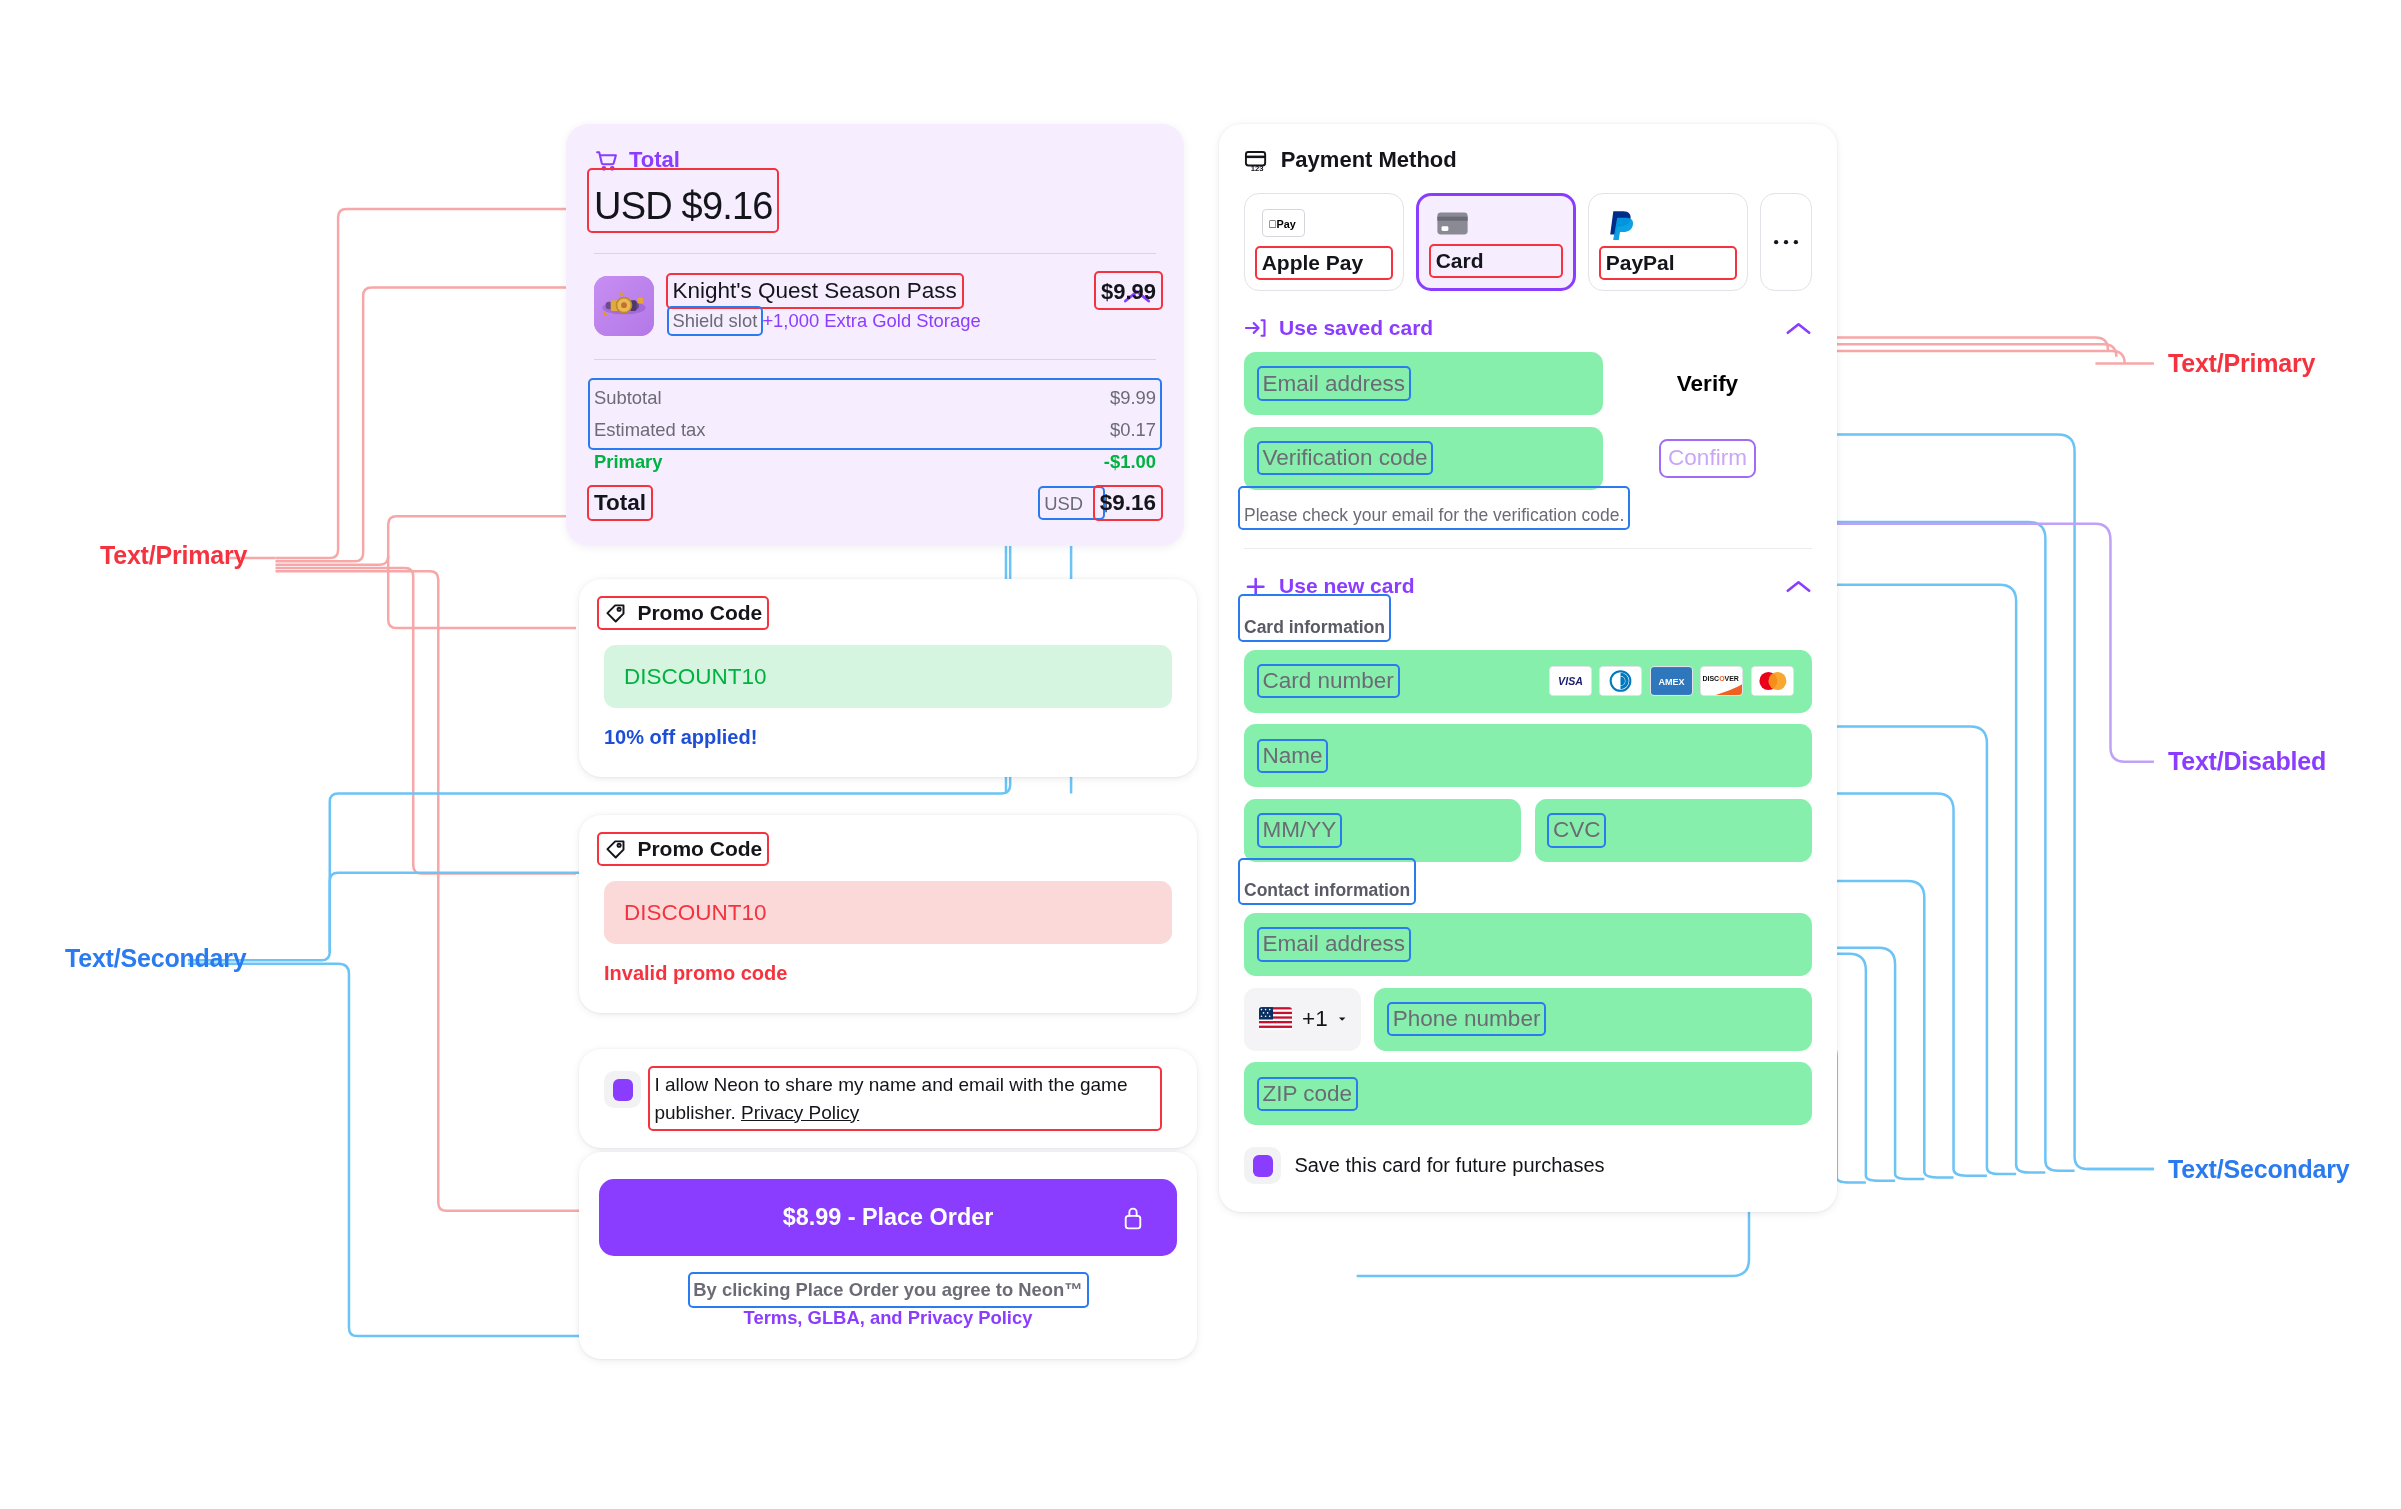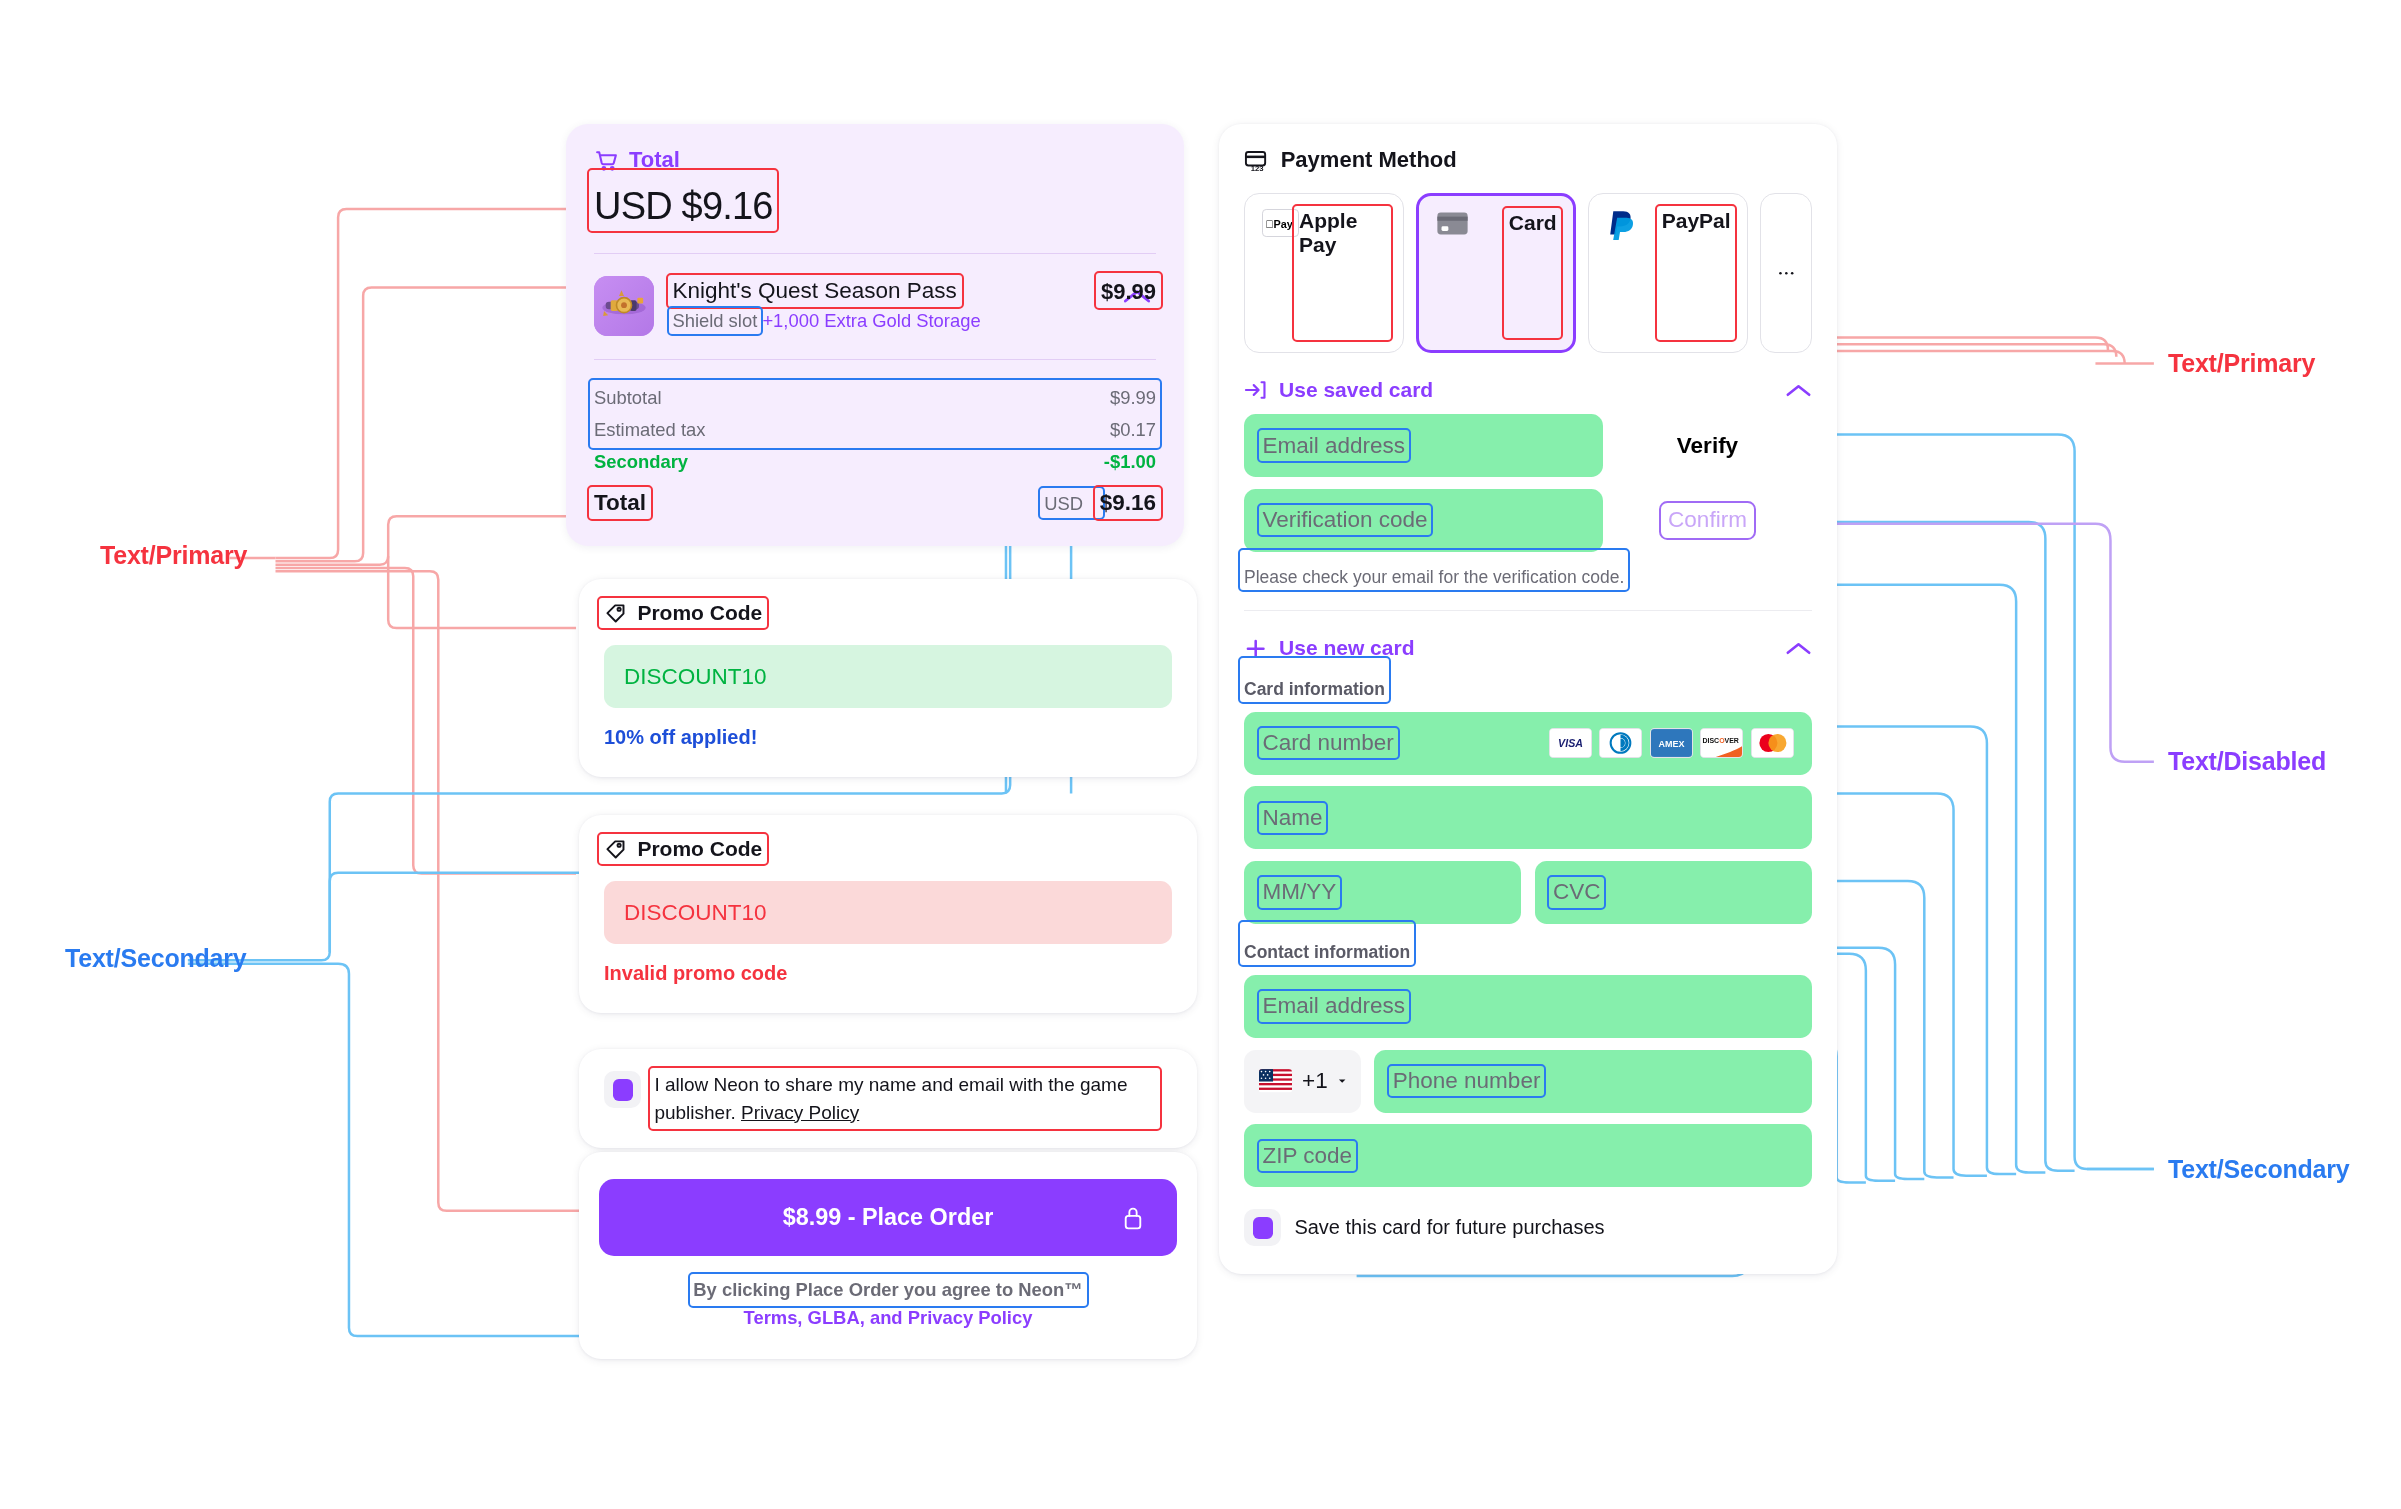--- a/index.html
+++ b/index.html
@@ -79,22 +79,22 @@
   .order-btn .lock { position:absolute; right:33px; top:50%; transform:translateY(-50%); }
   .order-terms { text-align:center; margin-top:20px; font-size:18.4px; color:#6b6b76; font-weight:bold; line-height:1.5;}
   .order-terms .l2 { color:#8b3dff; }
   .terms-line1 { display:inline-block; }
 
   
   #pay-card { left:1219px; top:124px; width:618px; padding:23.4px 25px 28px 25px; }
   .pay-head { display:flex; align-items:center; gap:11.7px; }
   .pay-head .lbl { font-size:22px; font-weight:bold; color:#14141b; }
   .methods { display:flex; gap:11.7px; margin-top:20px; }
-  .mtile { width:163px; height:160px; border:1.7px solid #e2e2e8; border-radius:15px; padding:15px 16.7px;
-       display:flex; justify-content:space-between; background:#fff;}
+  .mtile { width:163px; height:98px; border:1.7px solid #e2e2e8; border-radius:15px; padding:15px 16.7px;
+       display:flex; flex-direction:column; justify-content:space-between; background:#fff;}
   .mtile.sel { border:3.3px solid #8b3dff; background:#f6edfe; }
   .mtile .name { font-size:21px; font-weight:bold; color:#14141b; display:inline-block;}
   .mtile.more { width:52px; align-items:center; justify-content:center; }
 
   .sect-head { display:flex; align-items:center; gap:11.7px; margin-top:25px; }
   .sect-head .t { color:#8b3dff; font-size:21px; font-weight:bold; }
   .sect-head .sp { margin-left:auto; }
 
   .field { background:#86efac; border-radius:11.7px; height:63px; display:flex; align-items:center; padding:0 18.4px; margin-top:11.7px;}
   .field .ph { font-size:22.5px; color:#6b6b76; display:inline-block;}
@@ -248,21 +248,21 @@
       <span>Subtotal</span>
       <span>$9.99</span>
     </div>
     <div class="sumline">
       <span>Estimated tax</span>
       <span>$0.17</span>
     </div>
   </div>
 
   <div class="sumline disc">
-    <span>Secondary</span>
+    <span>Primary</span>
     <span>-$1.00</span>
   </div>
 
   <div class="sumline total">
     <span class="hl hl-red"><span>Total</span></span>
     <span class="tot-right">
       <span class="hl hl-blue"><span class="usd-chip">USD</span></span>
       <span class="hl hl-red"><span>$9.16</span></span>
     </span>
   </div>

